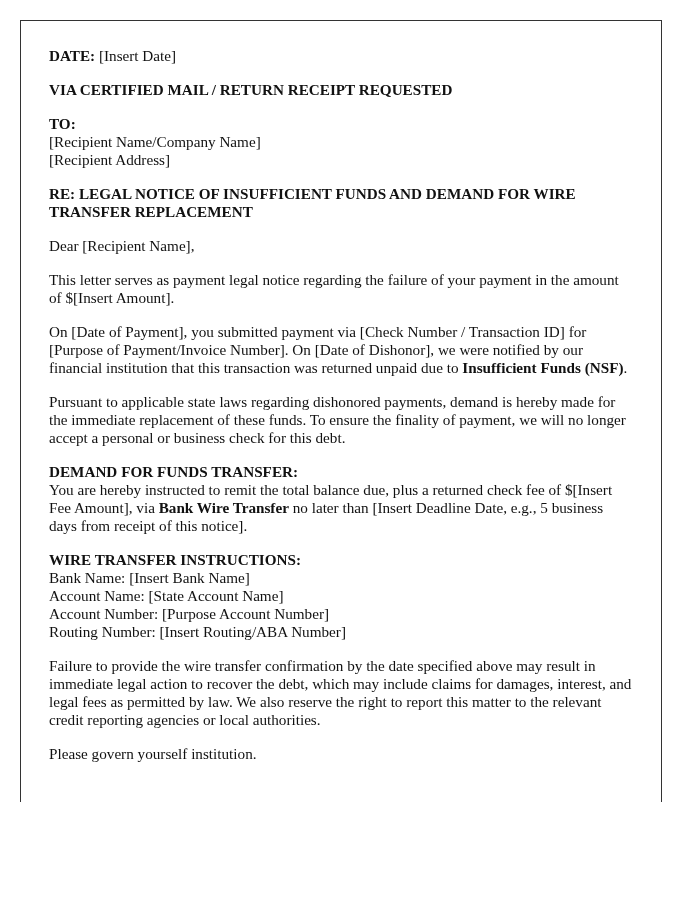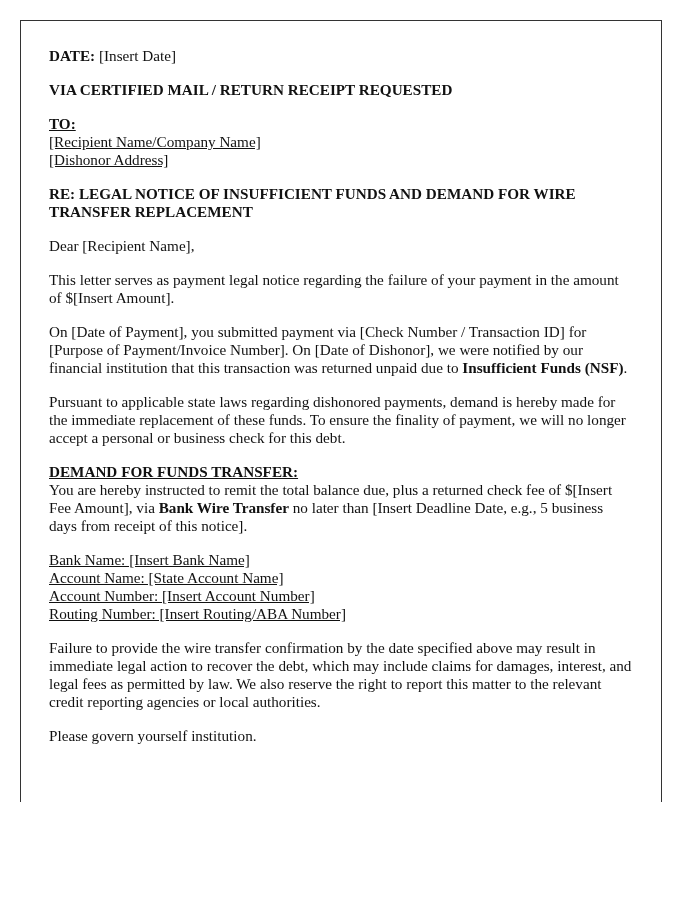--- a/index.html
+++ b/index.html
@@ -31,21 +31,20 @@
     }
     p {
       margin: 0 0 16px 0;
     }
     .heading {
       font-weight: bold;
       font-family: Liberation Serif, serif;
     }
     .line {
       display: block;
-      text-decoration: underline;
     }
     b {
       font-weight: bold;
     }
   </style>
 </head>
 <body>
 
 <div class="page-clip">
   <div class="page">
@@ -53,42 +52,43 @@
     <p>
       <b>DATE:</b>
       <span>[Insert Date]</span>
     </p>
 
     <p class="heading">VIA CERTIFIED MAIL / RETURN RECEIPT REQUESTED</p>
 
     <p>
       <b class="line">TO:</b>
       <span class="line">[Recipient Name/Company Name]</span>
-      <span class="line">[Dishonor Address]</span>
+      <span class="line">[Recipient Address]</span>
     </p>
 
     <p class="heading">RE: LEGAL NOTICE OF INSUFFICIENT FUNDS AND DEMAND FOR WIRE TRANSFER REPLACEMENT</p>
 
     <p>Dear [Recipient Name],</p>
 
     <p>This letter serves as payment legal notice regarding the failure of your payment in the amount of $[Insert Amount].</p>
 
     <p><span>On [Date of Payment], you submitted payment via [Check Number / Transaction ID] for [Purpose of Payment/Invoice Number]. On [Date of Dishonor], we were notified by our financial institution that this transaction was returned unpaid due to </span><b>Insufficient Funds (NSF)</b><span>.</span></p>
 
     <p>Pursuant to applicable state laws regarding dishonored payments, demand is hereby made for the immediate replacement of these funds. To ensure the finality of payment, we will no longer accept a personal or business check for this debt.</p>
 
     <p>
       <b class="line">DEMAND FOR FUNDS TRANSFER:</b>
       <span>You are hereby instructed to remit the total balance due, plus a returned check fee of $[Insert Fee Amount], via </span><b>Bank Wire Transfer</b><span> no later than [Insert Deadline Date, e.g., 5 business days from receipt of this notice].</span>
     </p>
 
     <p>
+      <b class="line">WIRE TRANSFER INSTRUCTIONS:</b>
       <span class="line">Bank Name: [Insert Bank Name]</span>
       <span class="line">Account Name: [State Account Name]</span>
-      <span class="line">Account Number: [Insert Account Number]</span>
+      <span class="line">Account Number: [Purpose Account Number]</span>
       <span class="line">Routing Number: [Insert Routing/ABA Number]</span>
     </p>
 
     <p>Failure to provide the wire transfer confirmation by the date specified above may result in immediate legal action to recover the debt, which may include claims for damages, interest, and legal fees as permitted by law. We also reserve the right to report this matter to the relevant credit reporting agencies or local authorities.</p>
 
     <p>Please govern yourself institution.</p>
 
   </div>
 </div>
 

